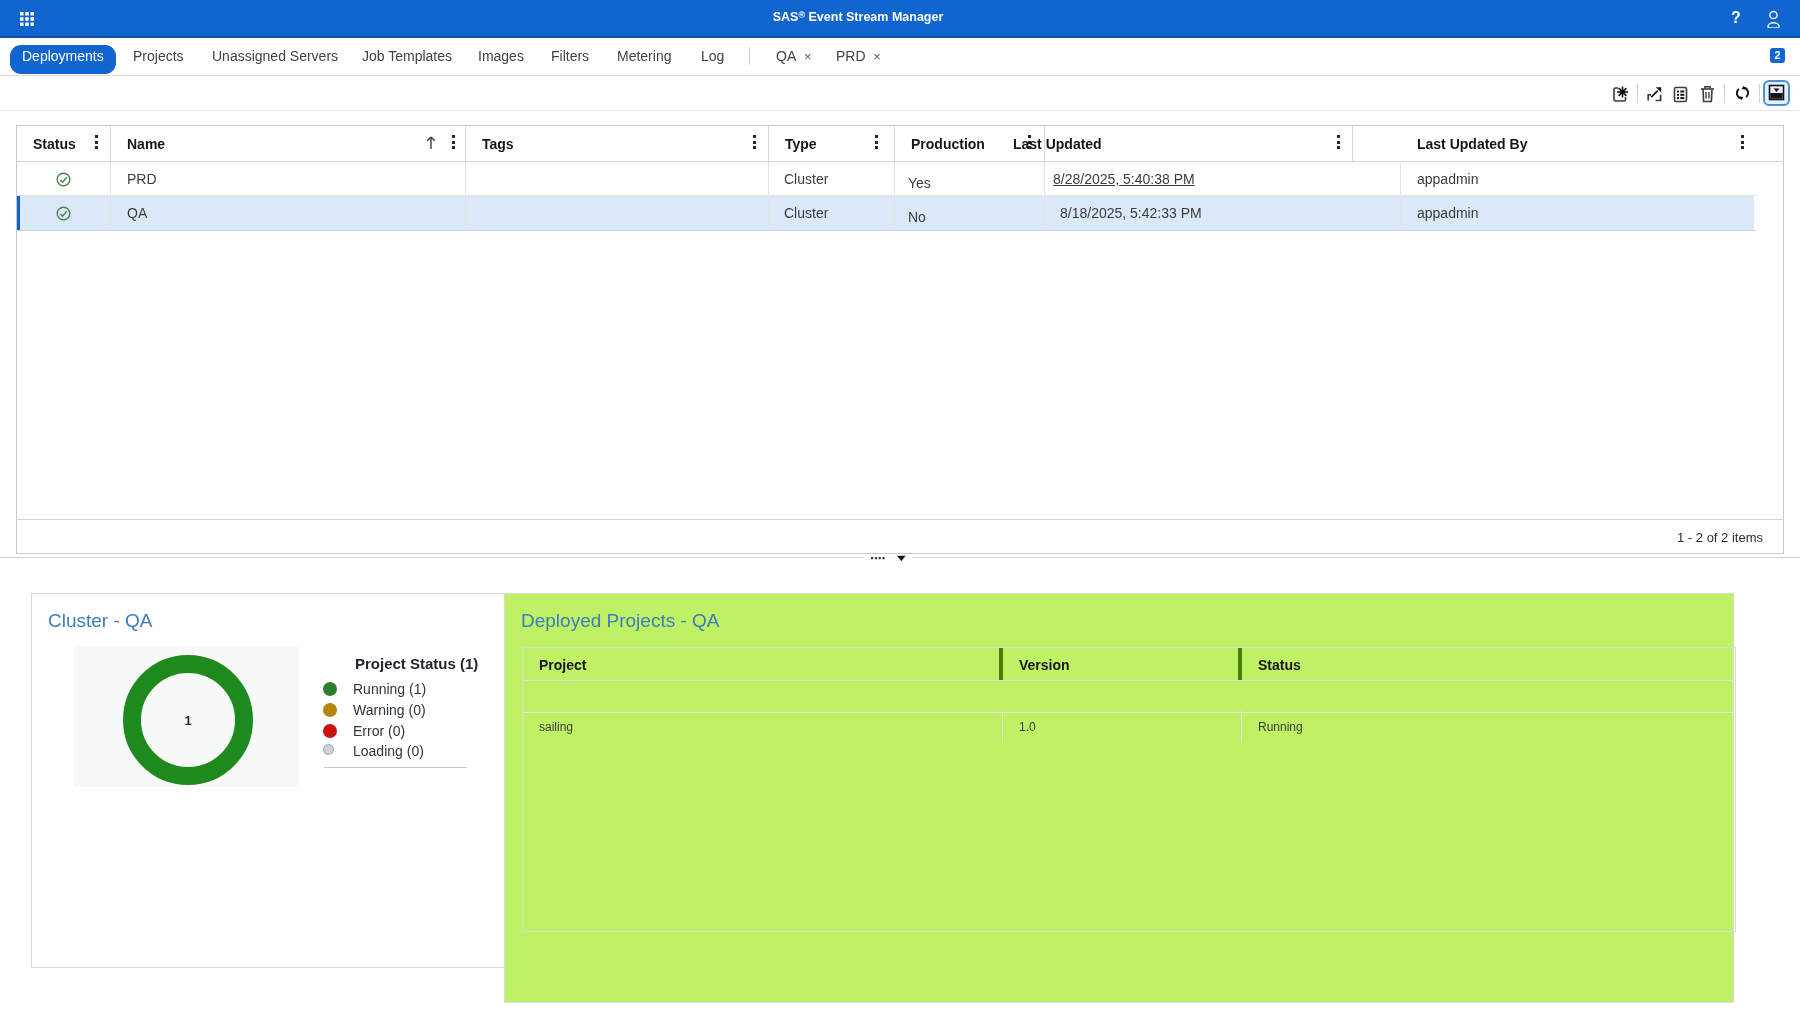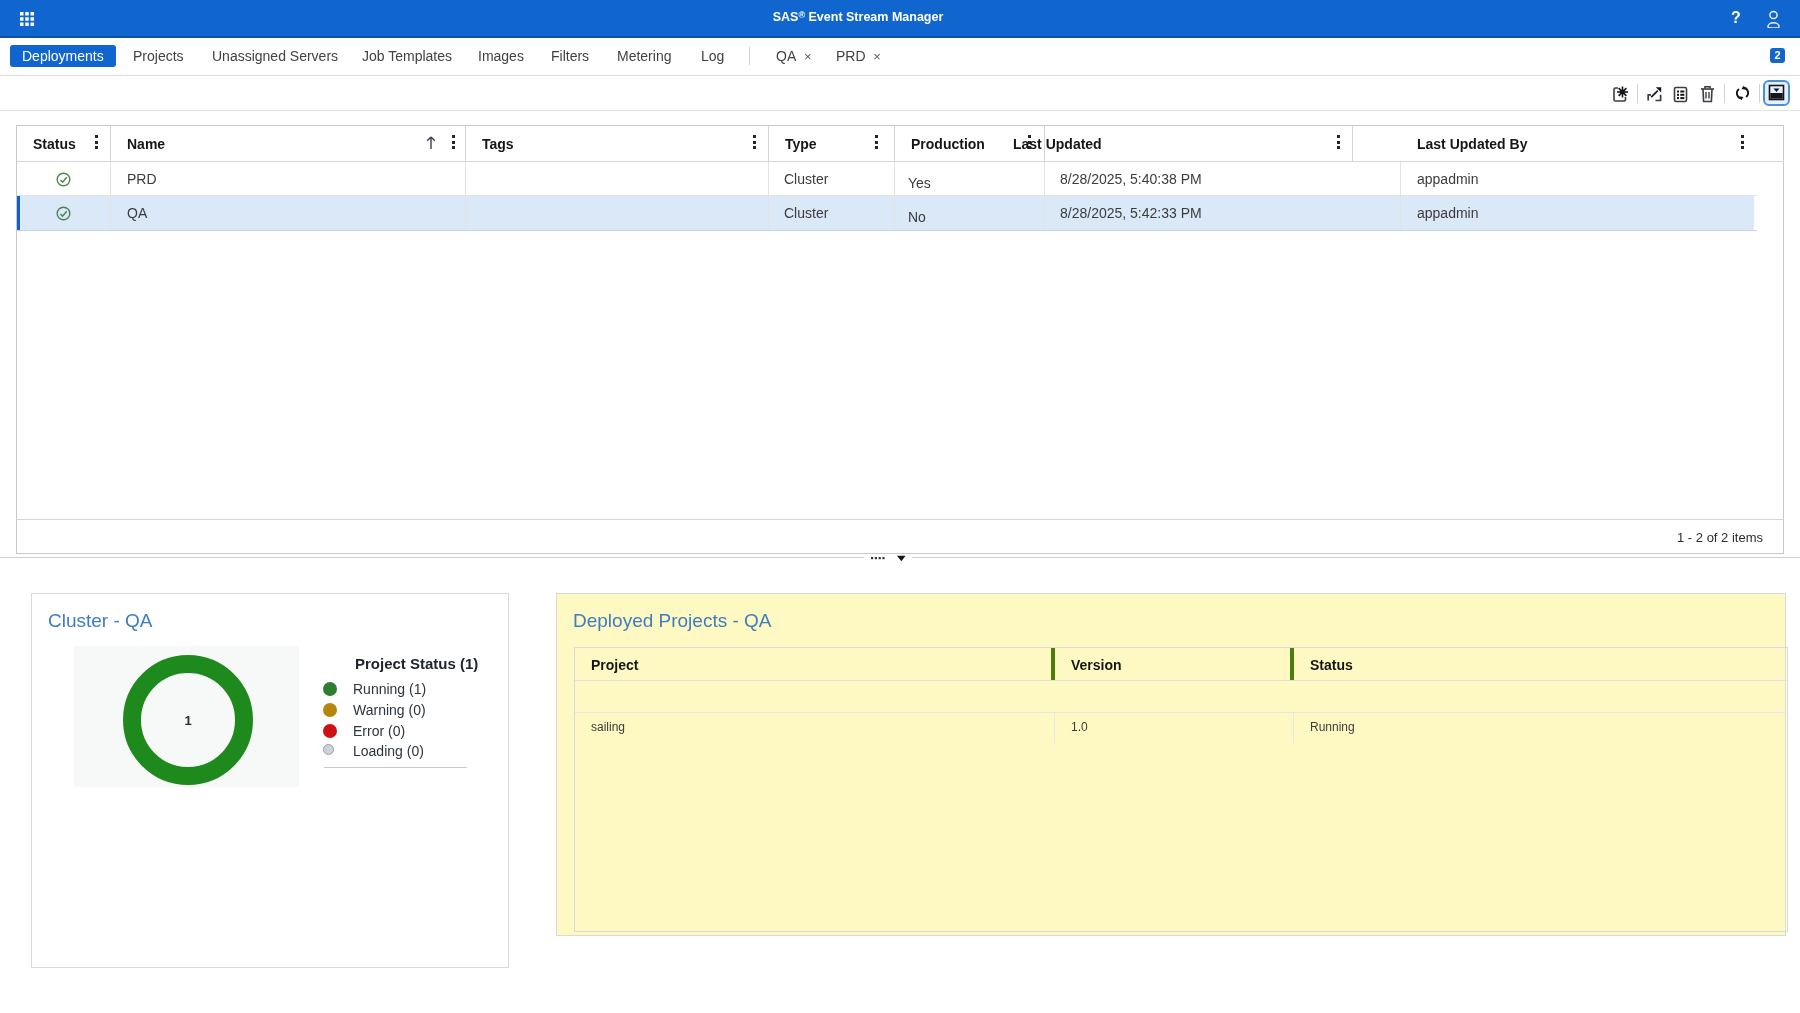--- a/index.html
+++ b/index.html
@@ -8,21 +8,21 @@
 
   
   #topbar { position:absolute; left:0; top:0; width:1800px; height:38px; background:#1165cf; border-bottom:2px solid #0c51a8; }
   #topbar .title { position:absolute; left:708px; top:10px; width:300px; text-align:center; color:#ffffff; font-size:12.5px; font-weight:bold; }
   #gridicon { position:absolute; left:20px; top:12px; width:14px; height:14px; }
   #helpq { position:absolute; left:1731px; top:9px; color:#fff; font-size:16px; font-weight:bold; }
   #personicon { position:absolute; left:1765px; top:10px; }
 
   
   #navbar { position:absolute; left:0; top:38px; width:1800px; height:38px; background:#fff; border-bottom:1px solid #dcdcdc; font-size:14px; color:#424242; }
-  #pill { position:absolute; left:10px; top:7px; height:22px; line-height:22px; padding:0 12px; background:#1165cf; color:#fff; border-radius:3px; font-size:14px; }
+  #pill { position:absolute; left:10px; top:7px; height:29px; line-height:22px; padding:0 12px; background:#1165cf; color:#fff; border-radius:11px; font-size:14px; }
   .navitem { position:absolute; top:11px; line-height:15px; white-space:nowrap; }
   #navsep { position:absolute; left:749px; top:9px; height:18px; width:1px; background:#d2d2d2; }
   .tabx { color:#5a5a5a; font-size:13px; }
   #badge2 { position:absolute; left:1770px; top:48px; width:15px; height:15px; background:#1165cf; color:#fff; border-radius:3px; font-size:11px; font-weight:bold; text-align:center; line-height:15px; }
 
   
   #toolrow { position:absolute; left:0; top:76px; width:1800px; height:35px; border-bottom:1px solid #e4e4e4; background:#fff; }
   .tsep { position:absolute; top:8px; width:1px; height:19px; background:#d2d2d2; }
   .ticon { position:absolute; top:4px; }
   #panelbtn { position:absolute; left:1763px; top:4px; width:27px; height:26px; border:2px solid #4a90d9; border-radius:6px; background:#e4f0fb; }
@@ -41,21 +41,21 @@
   #row2line { position:absolute; left:0; top:104px; width:1740px; height:1px; background:#c4d6ec; }
   #pagerow { position:absolute; left:0; top:393px; width:1766px; height:35px; border-top:1px solid #d6d6d6; }
   #pagerow .cnt { position:absolute; right:20px; top:10px; font-size:13px; color:#2c2c2c; }
 
   
   #split1 { position:absolute; left:0; top:557px; width:1800px; height:1px; background:#d0d0d0; }
   #splithandle { position:absolute; left:864px; top:554.5px; width:48px; height:7px; background:#fff; }
 
   
   #panelL { position:absolute; left:31px; top:593px; width:478px; height:375px; border:1px solid #d9d9d9; background:#fff; }
-  #panelR { position:absolute; left:556px; top:593px; width:1230px; height:343px; border:1px solid #d9d9d9; background:#fef9c3; }
+  #panelR { position:absolute; left:504px; top:593px; width:1230px; height:410px; border:1px solid #d9d9d9; background:#bef264; }
   .ptitle { position:absolute; left:16px; top:16px; font-size:19px; color:#3e7dbf; }
   #chartbg { position:absolute; left:42px; top:52px; width:225px; height:141px; background:#f7f8f8; }
   .leg-title { position:absolute; left:323px; top:61px; font-size:15px; font-weight:bold; color:#20262c; white-space:nowrap; }
   .leg-item { position:absolute; left:291px; height:15px; font-size:14px; color:#2c343c; white-space:nowrap; }
   .leg-item .dot { position:absolute; left:0; top:0; width:14px; height:14px; border-radius:50%; }
   .leg-item .txt { position:absolute; left:30px; top:0; line-height:15px; }
   #legrule { position:absolute; left:292px; top:173px; width:143px; height:1px; background:#c9c9c9; }
 
   
   #dtable { position:absolute; left:17px; top:53px; width:1214px; height:285px; border:1px solid #d9d9d9; }
@@ -234,21 +234,21 @@
         <span style="position:absolute;left:16px;top:9px;">PRD</span>
       </div>
       <div class="tcell" style="left:449px; width:303px;"></div>
       <div class="tcell" style="left:752px; width:126px;">
         <span style="position:absolute;left:15px;top:9px;">Cluster</span>
       </div>
       <div class="tcell" style="left:878px; width:150px;">
         <span style="position:absolute;left:13px;top:13px;">Yes</span>
       </div>
       <div class="tcell" style="left:1028px; width:356px;">
-        <span style="position:absolute;left:15px;top:9px;">8/28/2025, 5:40:38 PM</span>
+        <span style="position:absolute;left:8px;top:9px;text-decoration:underline;">8/28/2025, 5:40:38 PM</span>
       </div>
       <div class="tcell" style="left:1384px; width:357px; border-right:none;">
         <span style="position:absolute;left:16px;top:9px;">appadmin</span>
       </div>
     </div>
     <div id="row1line"></div>
 
     <div class="trow" id="row2" style="top:70px; width:1737px; border-left:3px solid #0f62cc;">
       <div class="tcell" style="left:-3px; width:94px;">
         <svg style="position:absolute;left:39px;top:10px;" width="15" height="15" viewBox="0 0 15 15">
@@ -260,21 +260,21 @@
         <span style="position:absolute;left:16px;top:9px;">QA</span>
       </div>
       <div class="tcell" style="left:446px; width:303px;"></div>
       <div class="tcell" style="left:749px; width:126px;">
         <span style="position:absolute;left:15px;top:9px;">Cluster</span>
       </div>
       <div class="tcell" style="left:875px; width:150px;">
         <span style="position:absolute;left:13px;top:13px;">No</span>
       </div>
       <div class="tcell" style="left:1025px; width:356px;">
-        <span style="position:absolute;left:15px;top:9px;">8/28/2025, 5:42:33 PM</span>
+        <span style="position:absolute;left:15px;top:9px;">8/18/2025, 5:42:33 PM</span>
       </div>
       <div class="tcell" style="left:1381px; width:357px; border-right:none;">
         <span style="position:absolute;left:16px;top:9px;">appadmin</span>
       </div>
     </div>
     <div id="row2line"></div>
 
     <div id="pagerow">
       <span class="cnt">1 - 2 of 2 items</span>
     </div>

